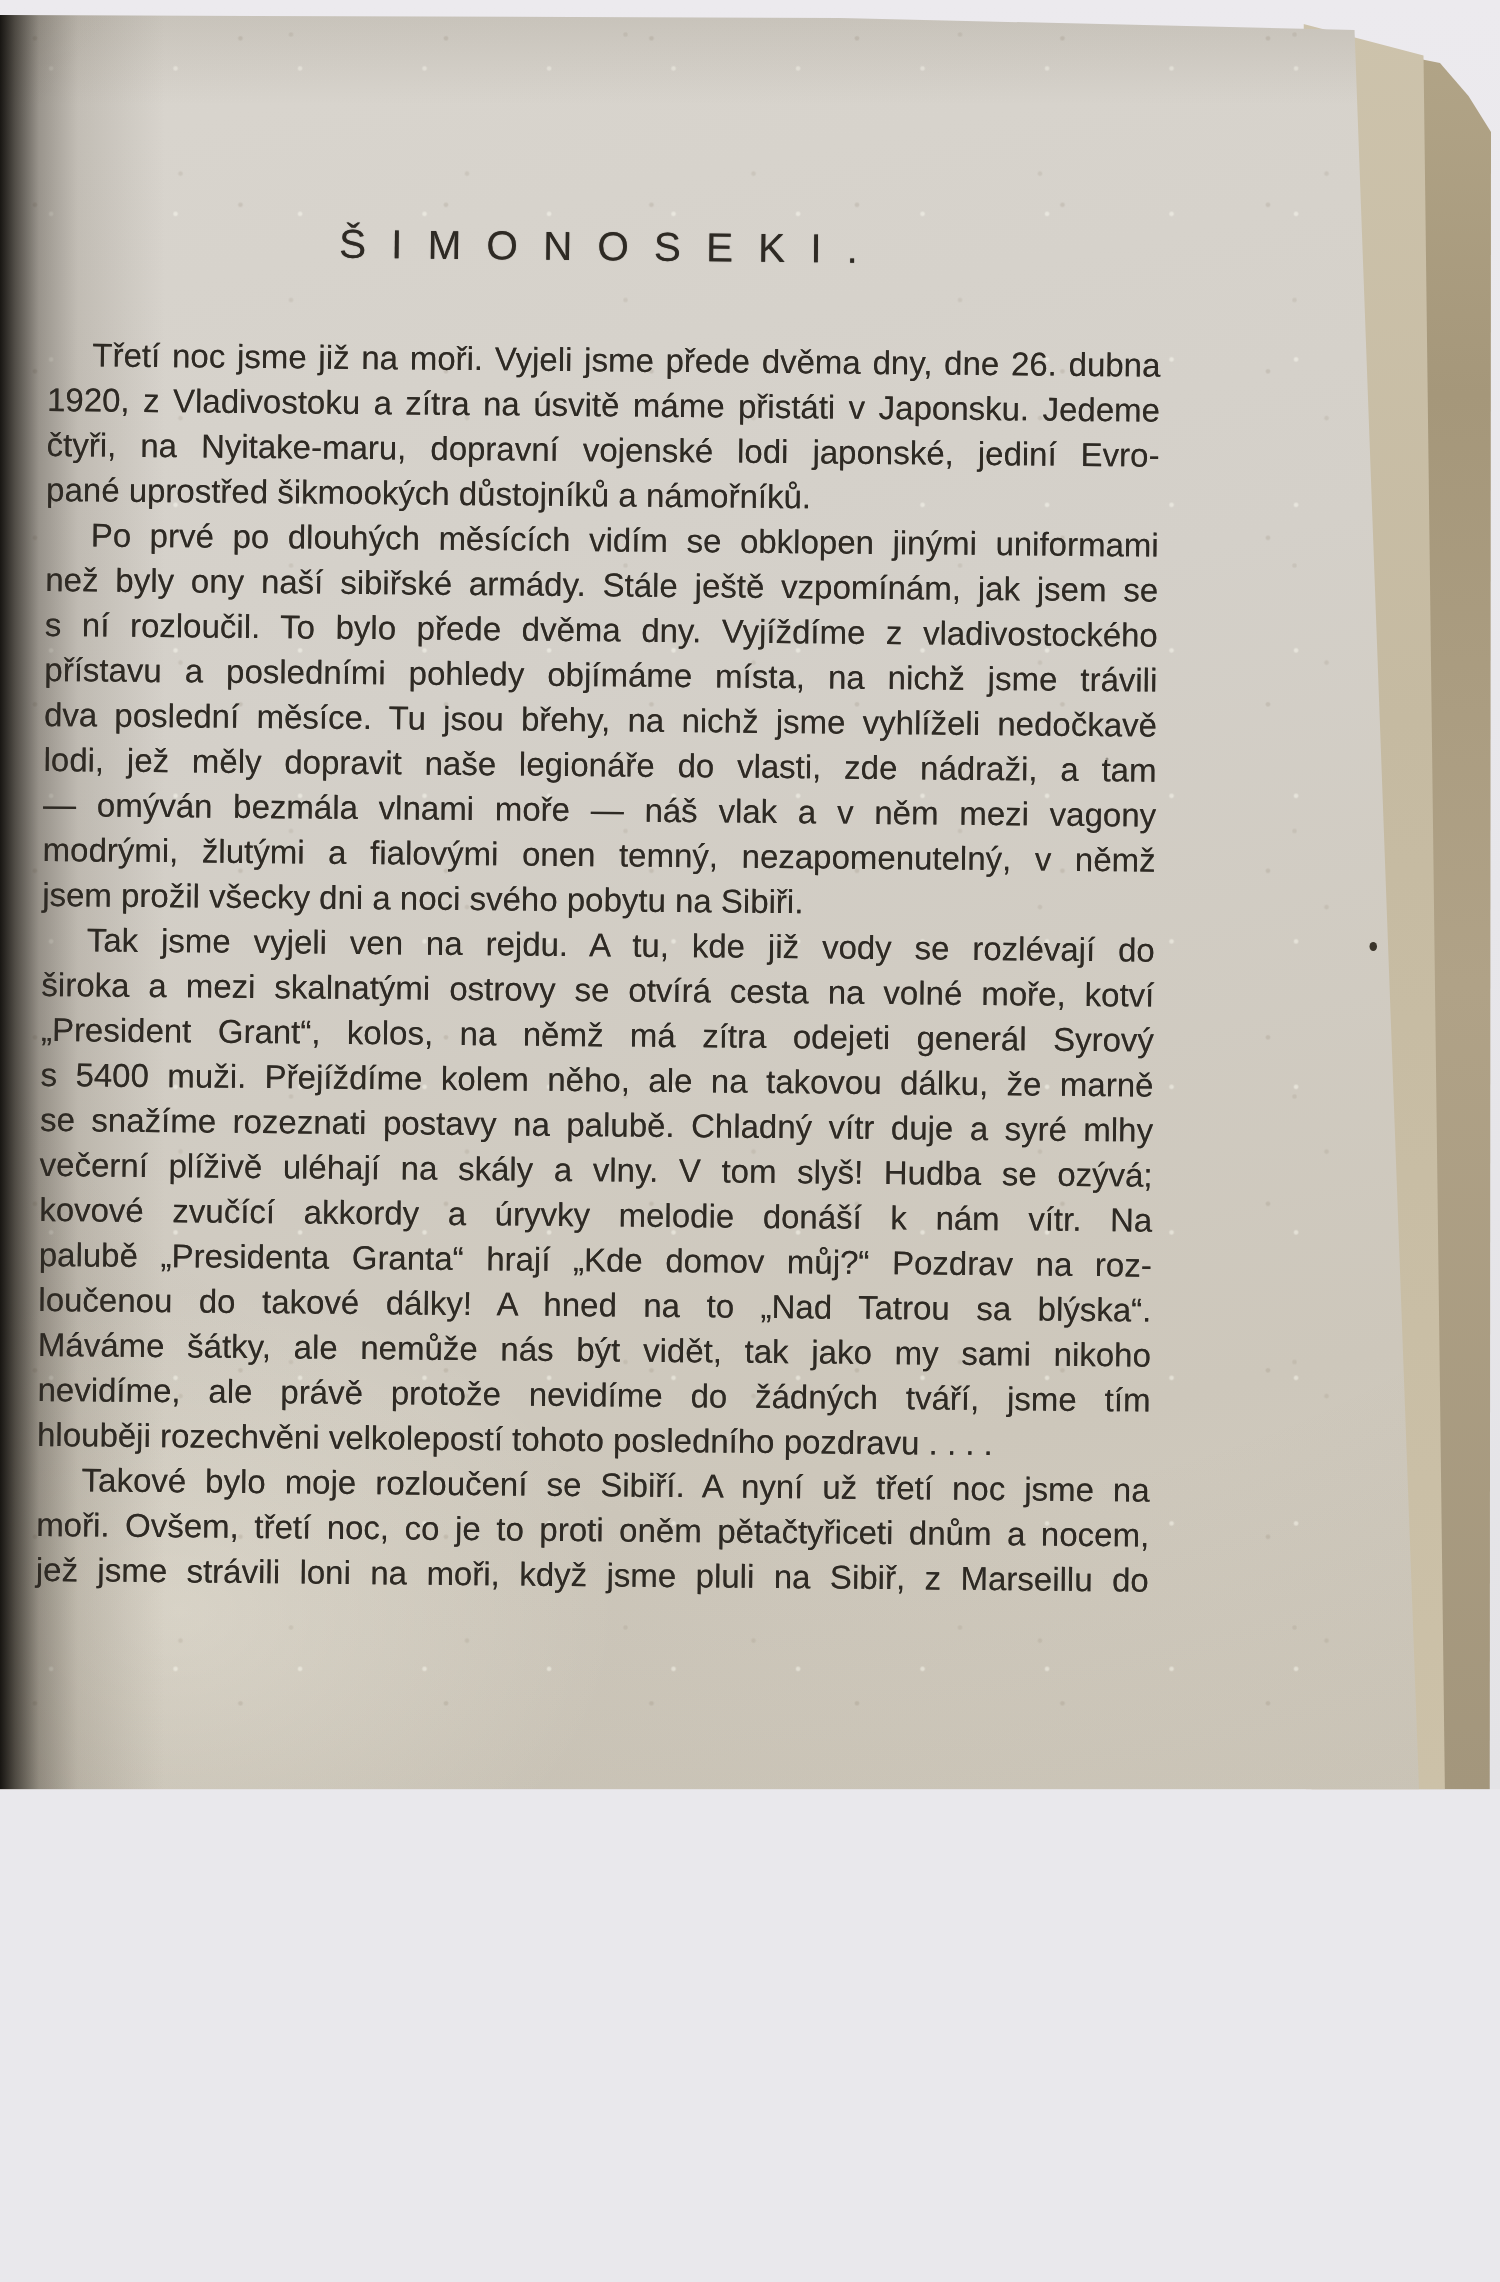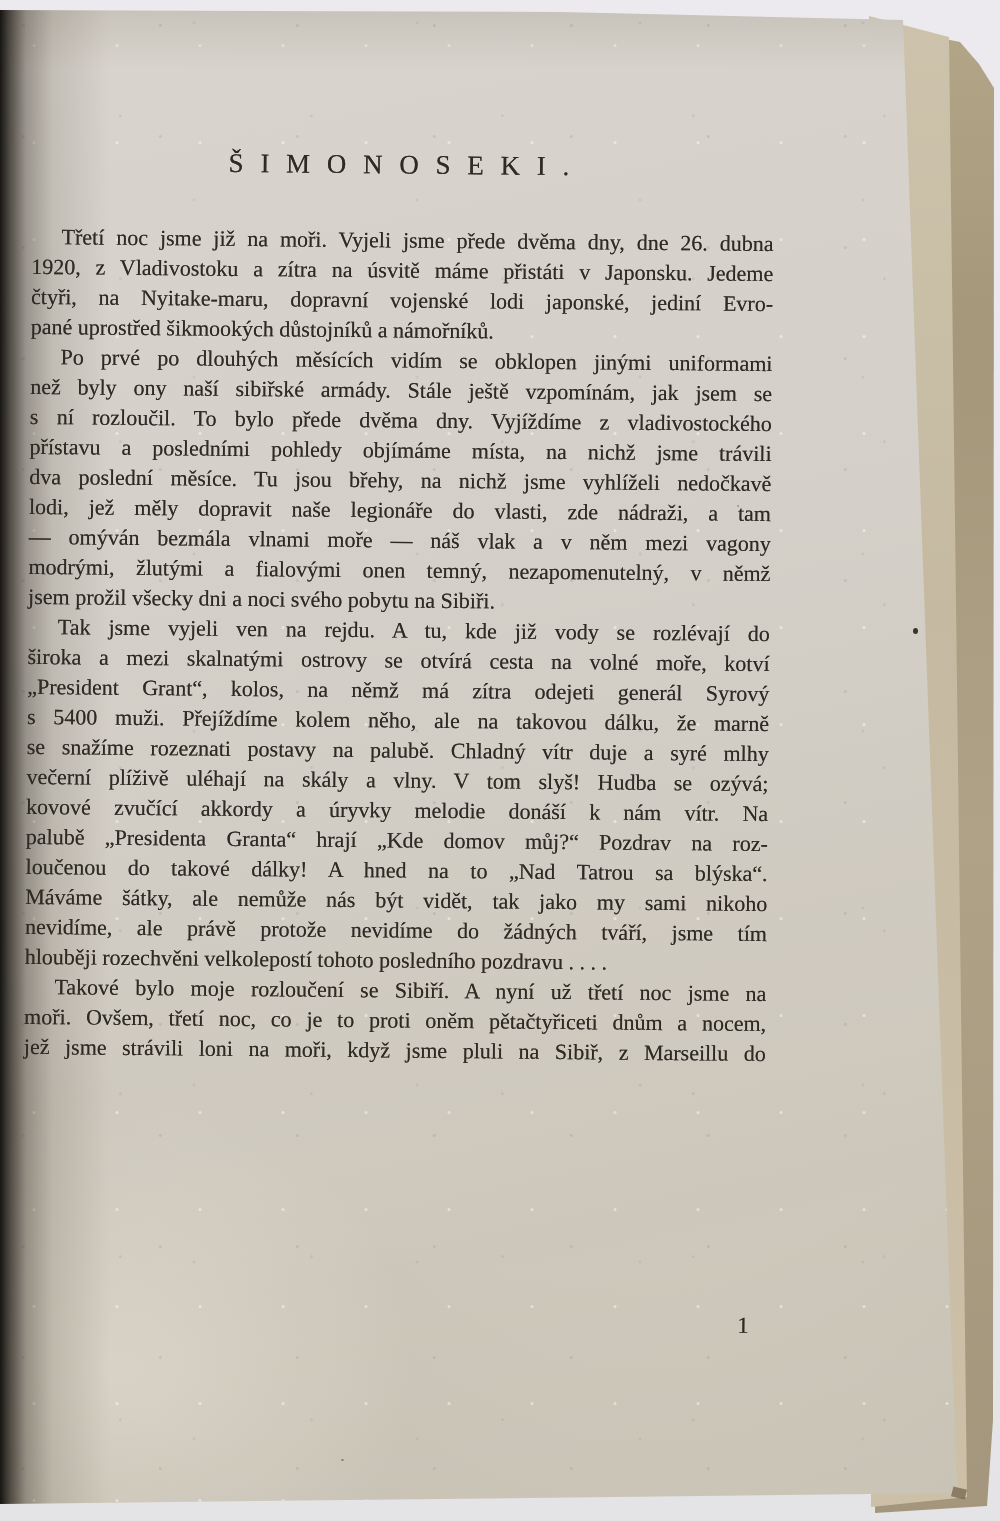--- a/index.html
+++ b/index.html
@@ -1,19 +1,19 @@
 <!DOCTYPE html>
 <html style="--ink: #2e2a24;"><head>
 <meta charset="utf-8">
 <style>
   html,body{margin:0;padding:0;background:#e9e8ec;}
   #canvas{
-    position:relative;width:1000px;height:1521px;overflow:hidden;
+    position:relative;width:1000px;height:1193px;overflow:hidden;
     background:linear-gradient(180deg,#eceaee 0%,#e7e6ea 50%,#e4e3e6 100%);
-    font-family:Liberation Serif, serif;
+    font-family:Liberation Sans, sans-serif;
   }
   
   .edge-back{
     position:absolute;inset:0;
     background:linear-gradient(180deg,#b3a689 0%,#a5977a 22%,#b0a287 55%,#a3967c 100%);
     clip-path:polygon(872px 30px,930px 36px,960px 42px,979px 64px,994px 88px,993px 1420px,987px 1506px,875px 1513px);
   }
   
   .edge-mid{
     position:absolute;inset:0;

